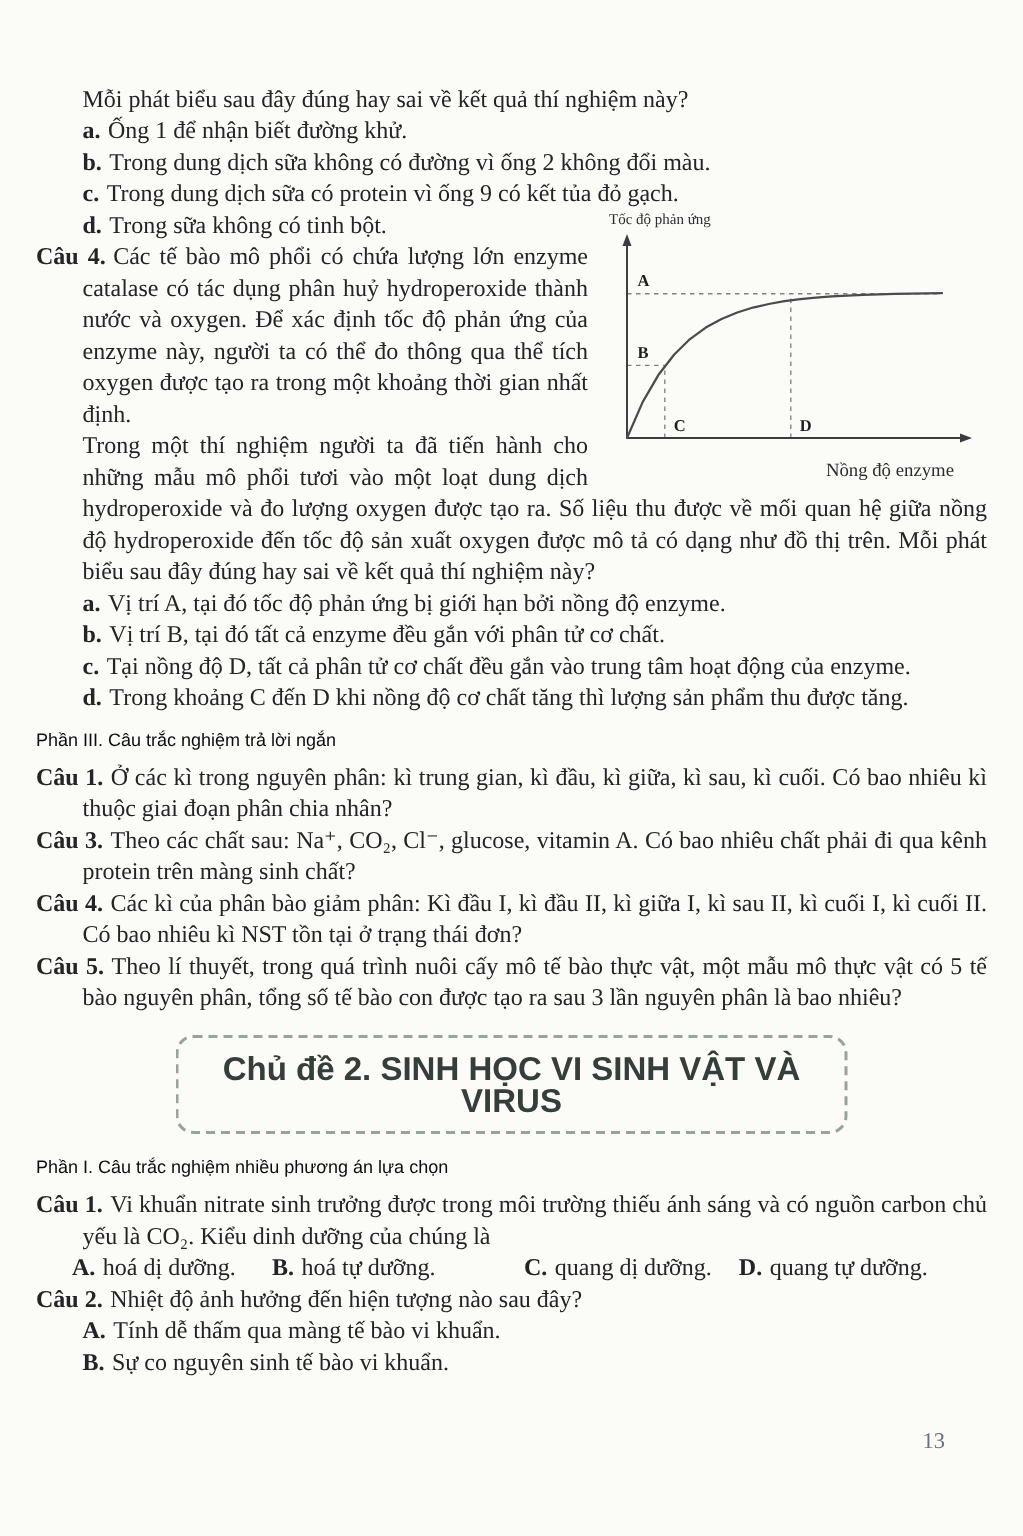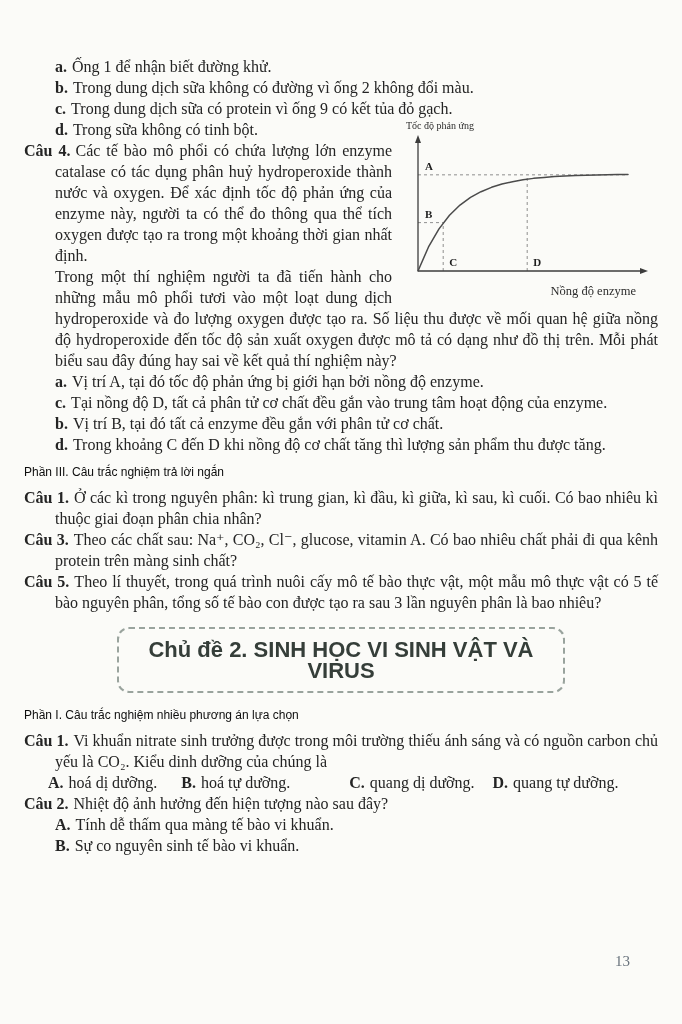--- a/index.html
+++ b/index.html
@@ -61,20 +61,21 @@
     position:absolute;right:52px;top:951px;
     font-size:15px;color:#68727c;
   }
 </style>
 </head>
 <body>
 
 <main>
 
   <section class="intro">
+    <div class="justify">Mỗi phát biểu sau đây đúng hay sai về kết quả thí nghiệm này?</div>
     <div class="stmt">
       <span class="lbl">a.</span><span>Ống 1 để nhận biết đường khử.</span>
     </div>
     <div class="stmt">
       <span class="lbl">b.</span><span>Trong dung dịch sữa không có đường vì ống 2 không đổi màu.</span>
     </div>
     <div class="stmt">
       <span class="lbl">c.</span><span>Trong dung dịch sữa có protein vì ống 9 có kết tủa đỏ gạch.</span>
     </div>
 
@@ -105,37 +106,40 @@
 
   <section>
     <p class="q" style="margin:0;">
       <span class="lbl">Câu 4.</span><span>Các tế bào mô phổi có chứa lượng lớn enzyme catalase có tác dụng phân huỷ hydroperoxide thành nước và oxygen. Để xác định tốc độ phản ứng của enzyme này, người ta có thể đo thông qua thể tích oxygen được tạo ra trong một khoảng thời gian nhất định.</span>
     </p>
     <p class="cont" style="margin:0;">Trong một thí nghiệm người ta đã tiến hành cho những mẫu mô phổi tươi vào một loạt dung dịch hydroperoxide và đo lượng oxygen được tạo ra. Số liệu thu được về mối quan hệ giữa nồng độ hydroperoxide đến tốc độ sản xuất oxygen được mô tả có dạng như đồ thị trên. Mỗi phát biểu sau đây đúng hay sai về kết quả thí nghiệm này?</p>
     <div class="indent-stmt">
       <span class="lbl">a.</span><span>Vị trí A, tại đó tốc độ phản ứng bị giới hạn bởi nồng độ enzyme.</span>
     </div>
     <div class="indent-stmt">
-      <span class="lbl">c.</span><span>Tại nồng độ D, tất cả phân tử cơ chất đều gắn vào trung tâm hoạt động của enzyme.</span>
+      <span class="lbl">b.</span><span>Vị trí B, tại đó tất cả enzyme đều gắn với phân tử cơ chất.</span>
     </div>
     <div class="indent-stmt">
-      <span class="lbl">b.</span><span>Vị trí B, tại đó tất cả enzyme đều gắn với phân tử cơ chất.</span>
+      <span class="lbl">c.</span><span>Tại nồng độ D, tất cả phân tử cơ chất đều gắn vào trung tâm hoạt động của enzyme.</span>
     </div>
     <div class="indent-stmt">
       <span class="lbl">d.</span><span>Trong khoảng C đến D khi nồng độ cơ chất tăng thì lượng sản phẩm thu được tăng.</span>
     </div>
   </section>
 
   <h2 class="section-header">Phần III. Câu trắc nghiệm trả lời ngắn</h2>
   <section>
     <div class="q">
       <span class="lbl">Câu 1.</span><span>Ở các kì trong nguyên phân: kì trung gian, kì đầu, kì giữa, kì sau, kì cuối. Có bao nhiêu kì thuộc giai đoạn phân chia nhân?</span>
     </div>
     <div class="q">
       <span class="lbl">Câu 3.</span><span>Theo các chất sau: Na⁺, CO₂, Cl⁻, glucose, vitamin A. Có bao nhiêu chất phải đi qua kênh protein trên màng sinh chất?</span>
+    </div>
+    <div class="q">
+      <span class="lbl">Câu 4.</span><span>Các kì của phân bào giảm phân: Kì đầu I, kì đầu II, kì giữa I, kì sau II, kì cuối I, kì cuối II. Có bao nhiêu kì NST tồn tại ở trạng thái đơn?</span>
     </div>
     <div class="q">
       <span class="lbl">Câu 5.</span><span>Theo lí thuyết, trong quá trình nuôi cấy mô tế bào thực vật, một mẫu mô thực vật có 5 tế bào nguyên phân, tổng số tế bào con được tạo ra sau 3 lần nguyên phân là bao nhiêu?</span>
     </div>
   </section>
 
   <div class="chapter-box">Chủ đề 2. SINH HỌC VI SINH VẬT VÀ VIRUS</div>
 
   <h2 class="section-header">Phần I. Câu trắc nghiệm nhiều phương án lựa chọn</h2>
   <section>

